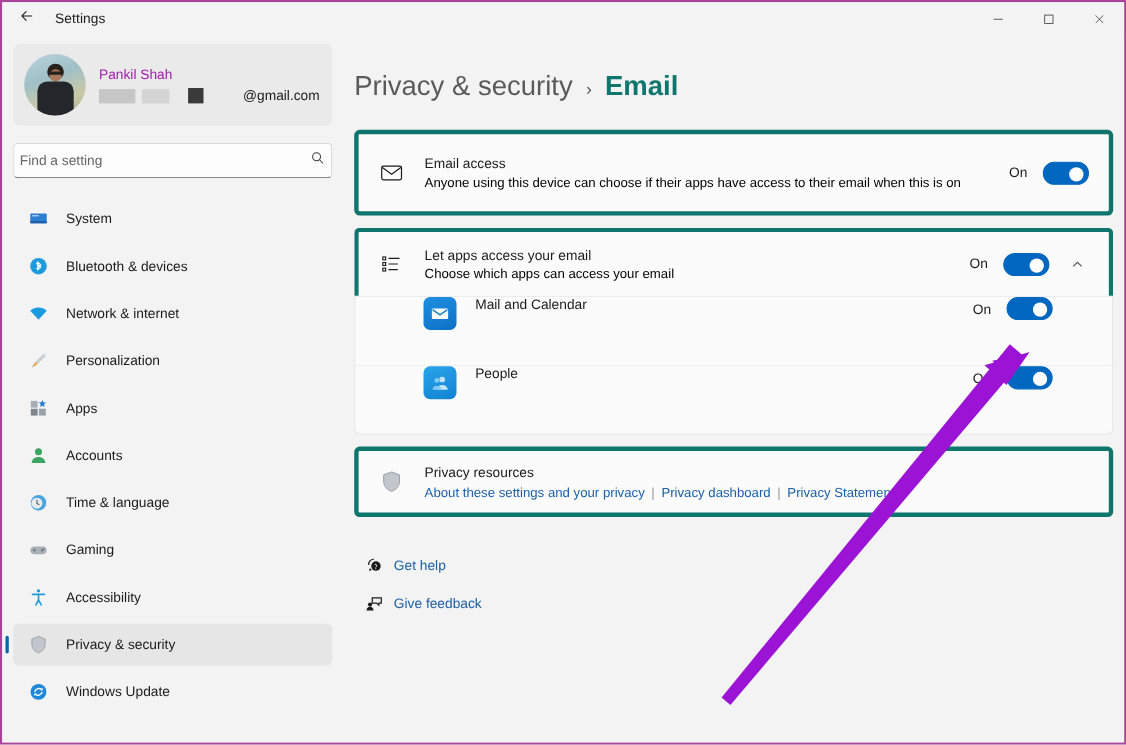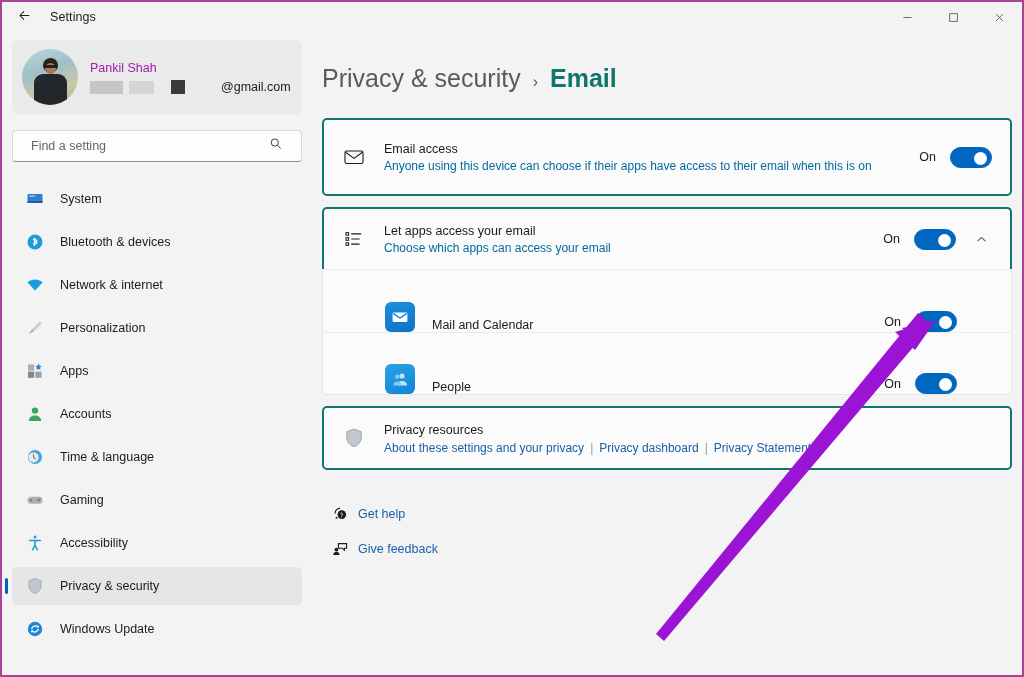--- a/index.html
+++ b/index.html
@@ -111,21 +111,21 @@
   #email-domain { font-size: 12.5px; color: #1b1b1b; padding-left: 36px; }
 
   #search-box {
     margin: 16px 10px 0 10px;
     height: 32px;
     background: #fdfdfd;
     border: 1px solid #d8d8d8;
     border-bottom: 1px solid #8a8a8a;
     border-radius: 4px;
     display: flex; align-items: center;
-    padding: 0 18px;
+    padding: 0 5px;
   }
   #search-input {
     flex: 1; border: none; outline: none; background: transparent;
     font-family: "Liberation Sans", sans-serif;
     font-size: 12.5px; color: #5d5d5d;
   }
   #search-input::placeholder { color: #666; }
   #search-icon svg { width: 14px; height: 14px; }
 
   #navlist { margin-top: 18px; }
@@ -165,32 +165,32 @@
     display: flex; align-items: baseline;
     margin: 32px 0 0 10px;
   }
   .crumb-parent { font-size: 25px; color: #5a5a5a; }
   .crumb-sep { font-size: 16px; color: #5a5a5a; margin: 0 12px; }
   .crumb-current { font-size: 25px; font-weight: bold; color: #0f766e; }
 
   .card {
     margin: 0 10px 0 10px;
     background: #fbfbfb;
-    border: 2px solid #0f766e;
+    border: 4px solid #0f766e;
     border-radius: 5px;
   }
   #card-email-access { margin-top: 25px; height: 78px; display: flex; align-items: center; }
   .card-icon {
     width: 60px; flex: 0 0 60px;
     display: flex; align-items: center; justify-content: center;
   }
   .card-icon svg { width: 22px; height: 22px; }
   .card-text { flex: 1; }
   .card-title { font-size: 12.5px; color: #1b1b1b; line-height: 18px; }
-  .card-desc { font-size: 12px; color: #0369a1; line-height: 17px; }
+  .card-desc { font-size: 12px; color: #000000; line-height: 17px; }
   .card-right {
     display: flex; align-items: center;
     padding-right: 18px; gap: 14px;
   }
   .toggle-label { font-size: 12.5px; color: #1b1b1b; }
   .toggle {
     width: 42px; height: 21px;
     border-radius: 11px;
     background: #0067c0;
     border: 1px solid #0067c0;
@@ -211,21 +211,21 @@
     border-bottom: none;
     height: 62px; display: flex; align-items: center;
   }
   .app-row {
     margin: 0 10px 0 10px;
     background: #fbfbfb;
     border-left: 1px solid #e5e5e5;
     border-right: 1px solid #e5e5e5;
     border-top: 1px solid #ececec;
     height: 63px;
-    display: flex; align-items: flex-end;
+    display: flex; align-items: flex-start;
   }
   .app-row.last {
     border-bottom: 1px solid #e5e5e5;
     border-bottom-left-radius: 5px; border-bottom-right-radius: 5px;
   }
   .app-icon {
     width: 30px; height: 30px; border-radius: 6px;
     margin-left: 62px;
     flex: 0 0 30px;
     display: flex; align-items: center; justify-content: center;

